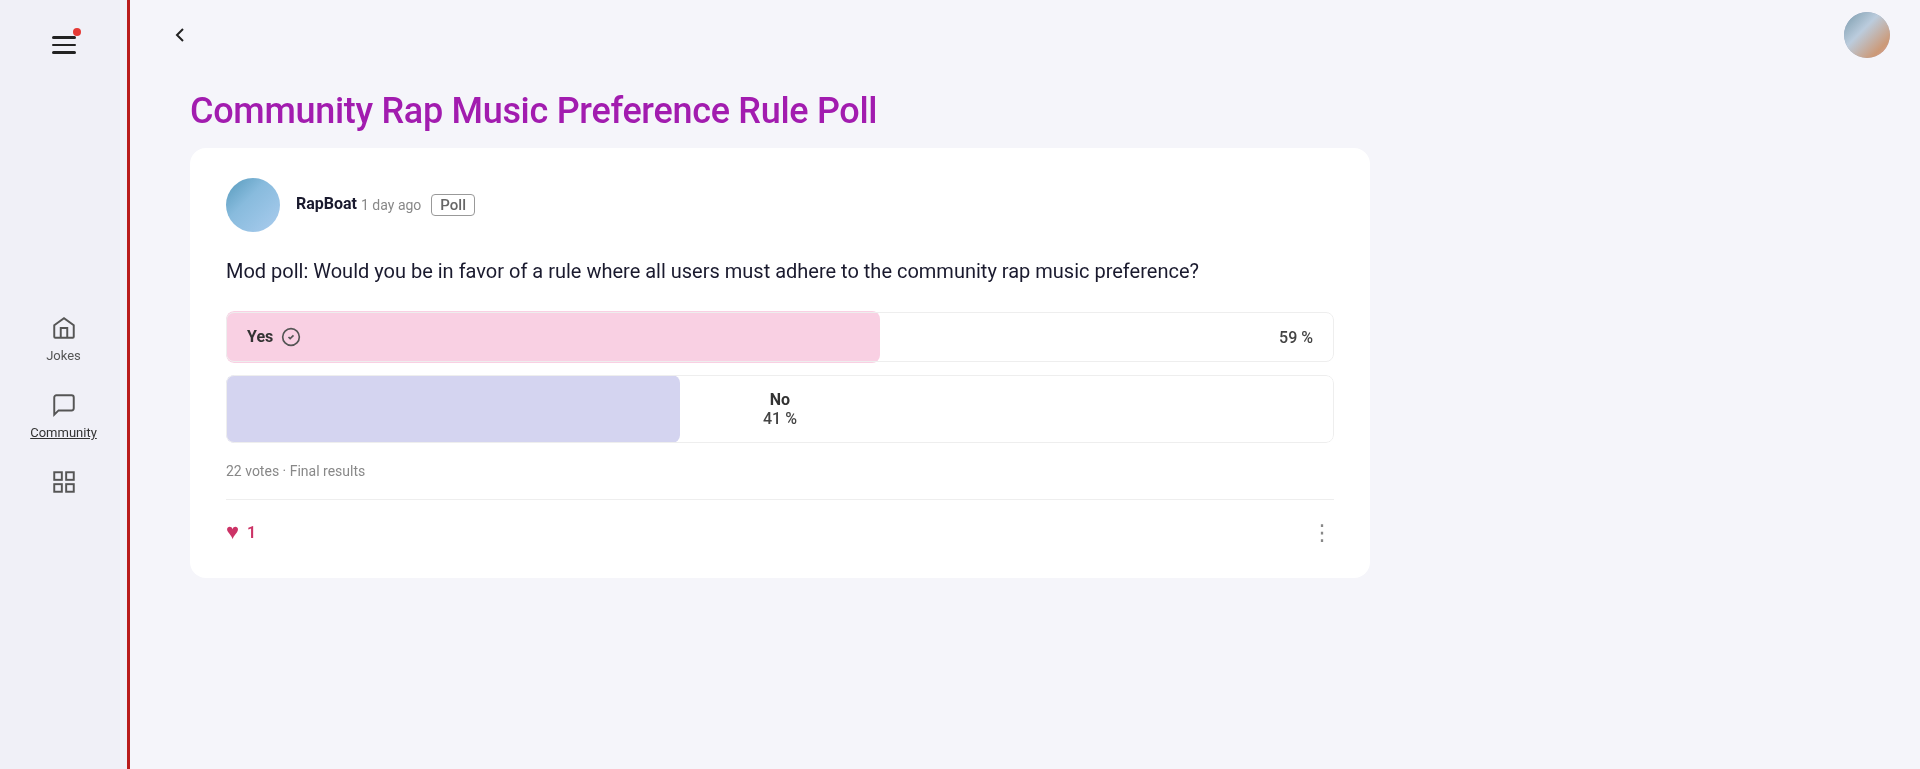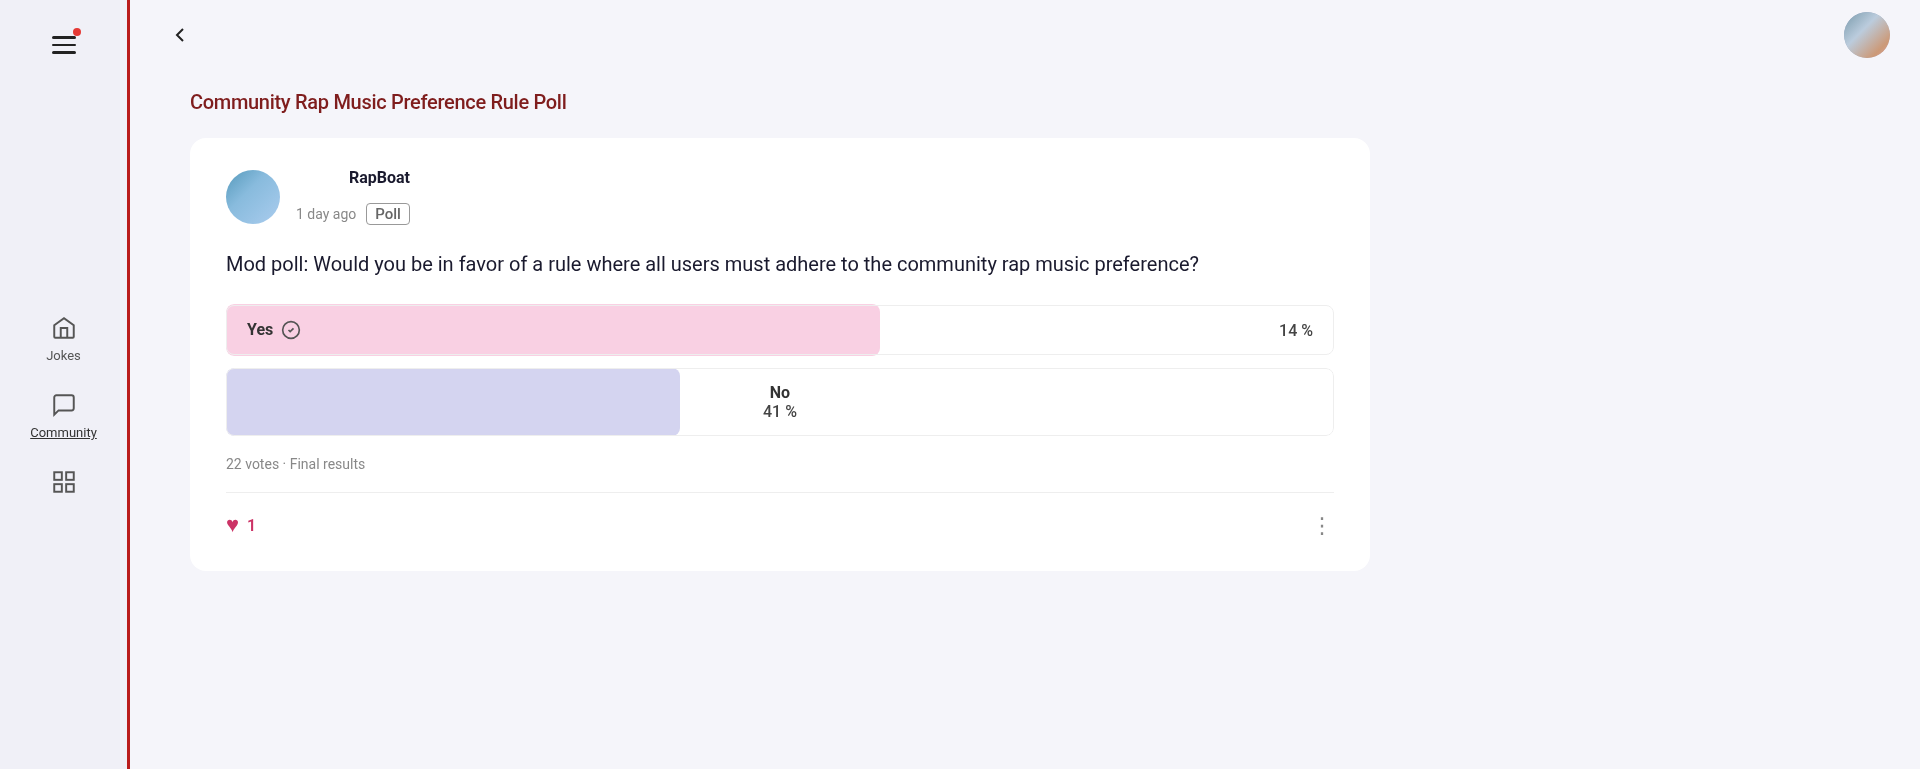--- a/index.html
+++ b/index.html
@@ -143,24 +143,24 @@
     }
 
     
     .content {
       flex: 1;
       padding: 20px 60px 40px 60px;
       background: #f5f5fa;
     }
 
     .page-title {
-      font-size: 20px;
+      font-size: 36px;
       font-weight: 500;
-      color: #7f1d1d;
-      margin-bottom: 24px;
+      color: #a21caf;
+      margin-bottom: 16px;
       letter-spacing: -0.3px;
     }
 
     
     .post-card {
       background: #ffffff;
       border-radius: 16px;
       padding: 30px 36px;
       max-width: 1180px;
     }
@@ -180,23 +180,22 @@
       flex-shrink: 0;
       overflow: hidden;
     }
     .author-avatar-inner {
       width: 100%;
       height: 100%;
       background: linear-gradient(135deg, #5599bb 0%, #88bbdd 40%, #aaccee 100%);
     }
     .author-info {
       display: flex;
-      flex-direction: column;
-      gap: 16px;
-      align-items: flex-end;
+      flex-direction: row;
+      gap: 4px;
     }
     .author-name {
       font-size: 16px;
       font-weight: 700;
       color: #1a1a2e;
     }
     .author-meta {
       display: flex;
       align-items: center;
       gap: 10px;
@@ -420,21 +419,21 @@
           <div class="poll-option-content">
             <span class="poll-option-label">
               Yes
               <span class="check-icon">
                 <svg viewBox="0 0 24 24" fill="none" stroke="#555" stroke-width="2">
                   <circle cx="12" cy="12" r="10"></circle>
                   <polyline points="9,12 11,14 15,10"></polyline>
                 </svg>
               </span>
             </span>
-            <span class="poll-option-pct">14 %</span>
+            <span class="poll-option-pct">59 %</span>
           </div>
         </div>
 
         <div class="poll-option poll-option-no">
           <div class="poll-option-bar"></div>
           <div class="poll-option-content">
             <span class="poll-option-label">No</span>
             <span class="poll-option-pct">41 %</span>
           </div>
         </div>

